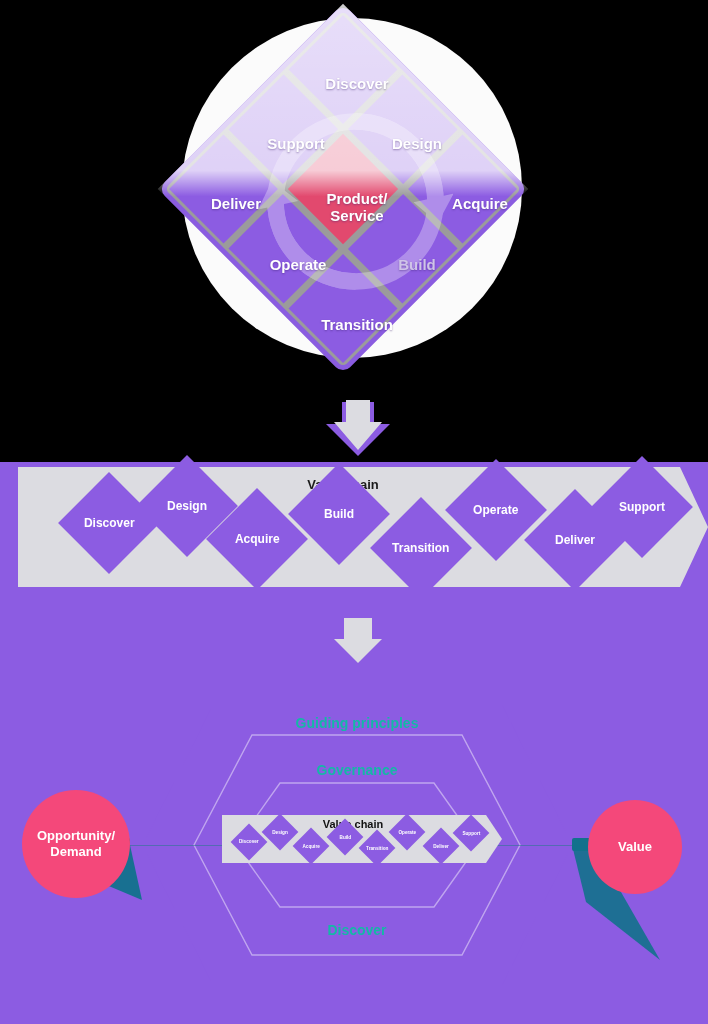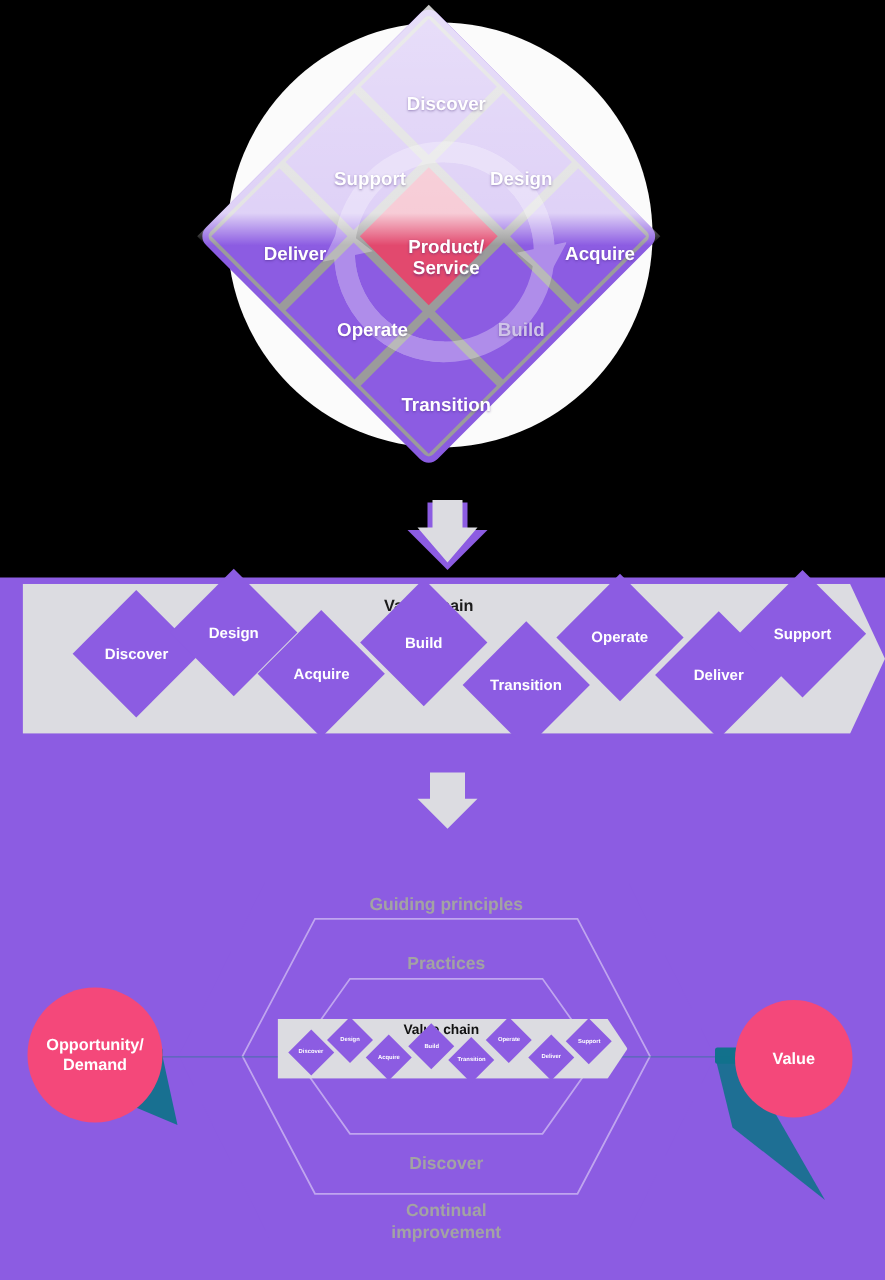--- a/index.html
+++ b/index.html
@@ -146,21 +146,21 @@
   #sec-svs {
     position: absolute;
     left: 0; top: 590px;
     width: 708px; height: 434px;
     background: #8c5ce2;
   }
   .hexfig { position: absolute; left: 0; top: 0; }
 
   .hex-label {
     position: absolute;
-    color: #a3a3a3;
+    color: #14b8a6;
     font-weight: bold;
     font-size: 14px;
     text-align: center;
     transform: translate(-50%, -50%);
     white-space: pre-line;
     line-height: 1.25;
   }
 
   
   #mini-band {
@@ -348,22 +348,20 @@
       </div>
     <div class="mini-dia" style="left:206px;top:18px">
         <span>Deliver</span>
       </div>
     <div class="mini-dia" style="left:236px;top:5px">
         <span>Support</span>
       </div>
   </div>
 
   <div class="hex-label" style="left:357px;top:724px">Guiding principles</div>
-  <div class="hex-label" style="left:357px;top:771px">Practices</div>
+  <div class="hex-label" style="left:357px;top:771px">Governance</div>
   <div class="hex-label" style="left:357px;top:931px">Discover</div>
-  <div class="hex-label" style="left:357px;top:977px">Continual
-improvement</div>
 
   <div id="circle-left" class="pink-circle">Opportunity/
 Demand</div>
   <div id="circle-right" class="pink-circle">Value</div>
 
 </div>
 
 </body></html>

